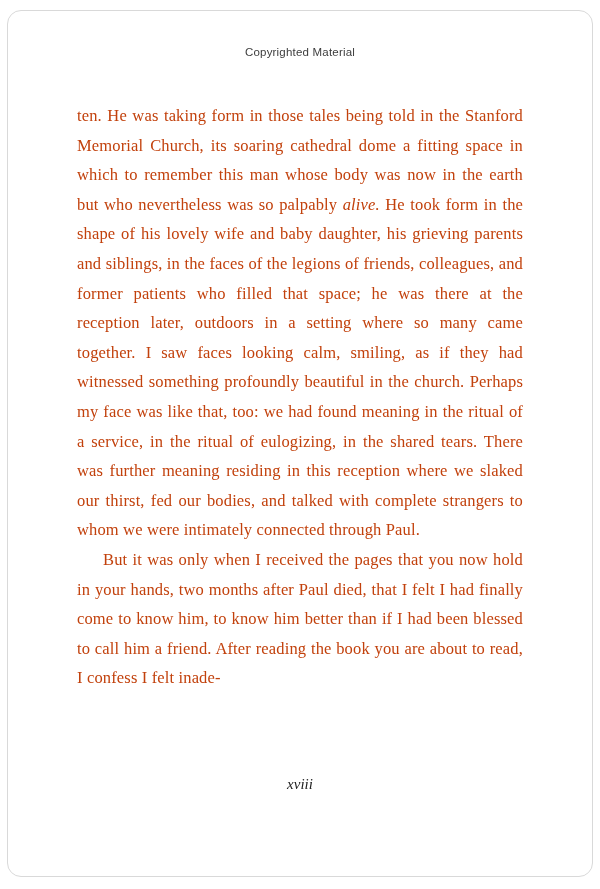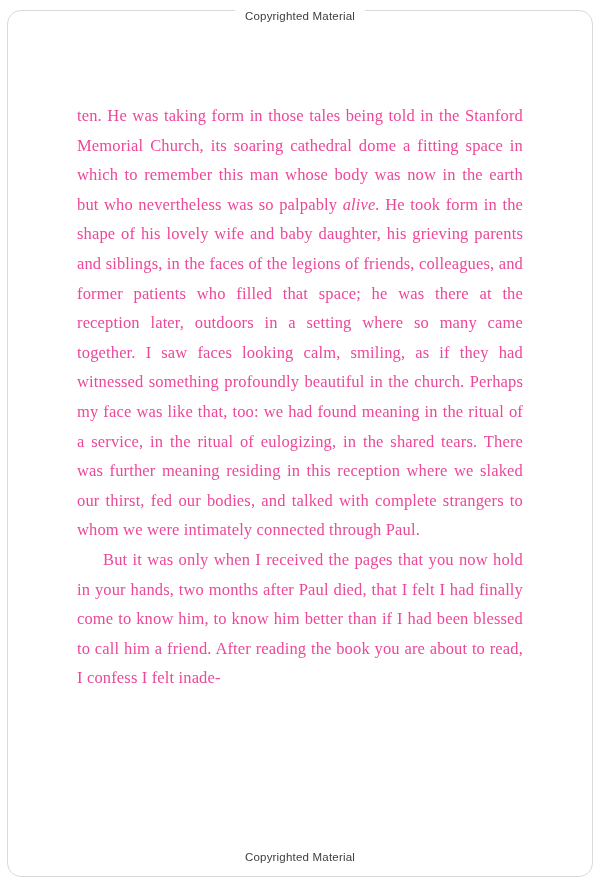--- a/index.html
+++ b/index.html
@@ -34,20 +34,21 @@
     font-size: 11.5px;
     color: #3d3d3d;
     letter-spacing: 0.2px;
   }
   .copyright.top { top: 10px; }
   .copyright.bottom { top: 851px; }
   .copyright span {
     background: #ffffff;
     padding: 0 10px;
     display: inline-block;
+    margin-top: 36px;
   }
   .running-header {
     position: absolute;
     top: 58px;
     left: 0;
     right: 0;
     text-align: center;
     font-family: "Liberation Serif", serif;
     font-style: italic;
     font-size: 15.5px;
@@ -55,21 +56,21 @@
     color: #1f1f1f;
   }
   .body-text {
     position: absolute;
     top: 101px;
     left: 77px;
     width: 446px;
     font-family: "Liberation Serif", serif;
     font-size: 16.5px;
     line-height: 29.6px;
-    color: #ec4899;
+    color: #c2410c;
     text-align: justify;
     letter-spacing: 0.15px;
   }
   .body-text p {
     margin: 0;
   }
   .body-text p.indented {
     text-indent: 26px;
   }
   .body-text em {
@@ -97,18 +98,19 @@
   <div class="copyright top">
     <span>Copyrighted Material</span>
   </div>
 
 
   <div class="body-text">
     <p><span>ten. He was taking form in those tales being told in the Stanford Memorial Church, its soaring cathedral dome a fitting space in which to remember this man whose body was now in the earth but who nevertheless was so palpably </span><em>alive.</em><span> He took form in the shape of his lovely wife and baby daughter, his grieving parents and siblings, in the faces of the legions of friends, colleagues, and former patients who filled that space; he was there at the reception later, outdoors in a setting where so many came together. I saw faces looking calm, smiling, as if they had witnessed something profoundly beautiful in the church. Perhaps my face was like that, too: we had found meaning in the ritual of a service, in the ritual of eulogizing, in the shared tears. There was further meaning residing in this reception where we slaked our thirst, fed our bodies, and talked with complete strangers to whom we were intimately connected through Paul.</span></p>
     <p class="indented"><span>But it was only when I received the pages that you now hold in your hands, two months after Paul died, that I felt I had finally come to know him, to know him better than if I had been blessed to call him a friend. After reading the book you are about to read, I confess I felt inade-</span></p>
   </div>
 
+  <div class="page-number">xviii</div>
 
   <div class="copyright bottom">
     <span>Copyrighted Material</span>
   </div>
 
 </div>
 
 </body></html>

